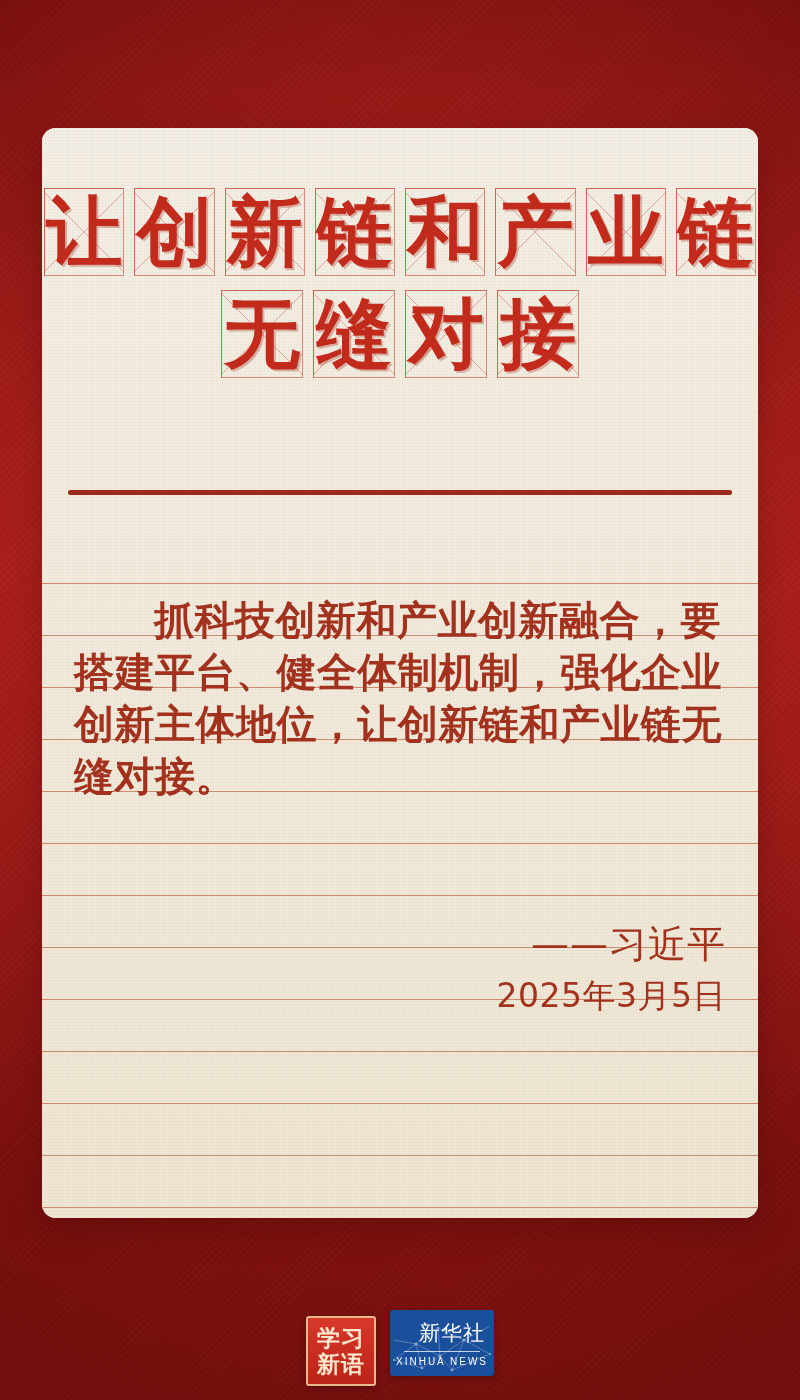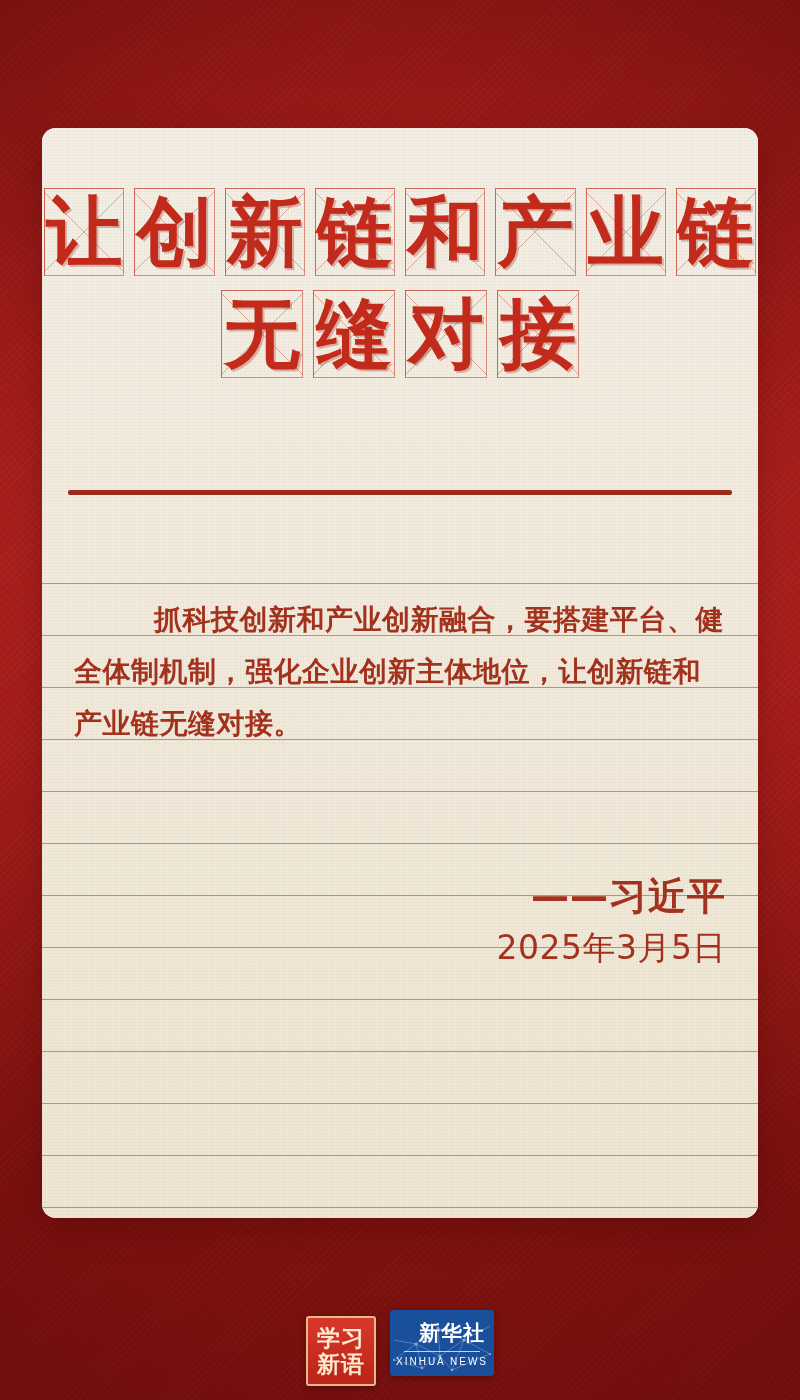--- a/index.html
+++ b/index.html
@@ -156,40 +156,41 @@
 
   
   .quote {
     position: absolute;
     left: 32px;
     right: 30px;
     top: 466px;
     color: #a2311d;
     font-family: "DejaVu Sans", "Liberation Sans", sans-serif;
     font-weight: bold;
-    font-size: 28px;
+    font-size: 40px;
     line-height: 52px;
     text-indent: 80px;
     text-align: left;
     letter-spacing: 0.5px;
   }
 
   .attribution {
     position: absolute;
     right: 32px;
     top: 742px;
     text-align: right;
     color: #a2311d;
     font-family: "DejaVu Sans", "Liberation Sans", sans-serif;
   }
   .attrib-name {
     font-size: 38px;
-    font-weight: bold;
+    font-weight: normal;
     line-height: 52px;
     letter-spacing: 1px;
+    margin-top: 48px;
   }
   .attrib-date {
     font-size: 33px;
     line-height: 52px;
     letter-spacing: 0.5px;
   }
   .attrib-event {
     font-size: 29px;
     line-height: 52px;
     letter-spacing: 0.5px;
@@ -243,21 +244,21 @@
     inset: 0;
     opacity: 0.55;
   }
   .logo-xinhua .cn {
     position: absolute;
     left: 0; right: 0;
     top: 9px;
     text-align: center;
     color: #ffffff;
     font-family: "DejaVu Sans", "Liberation Sans", sans-serif;
-    font-weight: bold;
+    font-weight: normal;
     font-size: 21px;
     letter-spacing: 1px;
     z-index: 2;
     padding-left: 20px;
   }
   .logo-xinhua .en {
     position: absolute;
     left: 0; right: 0;
     bottom: 9px;
     text-align: center;

